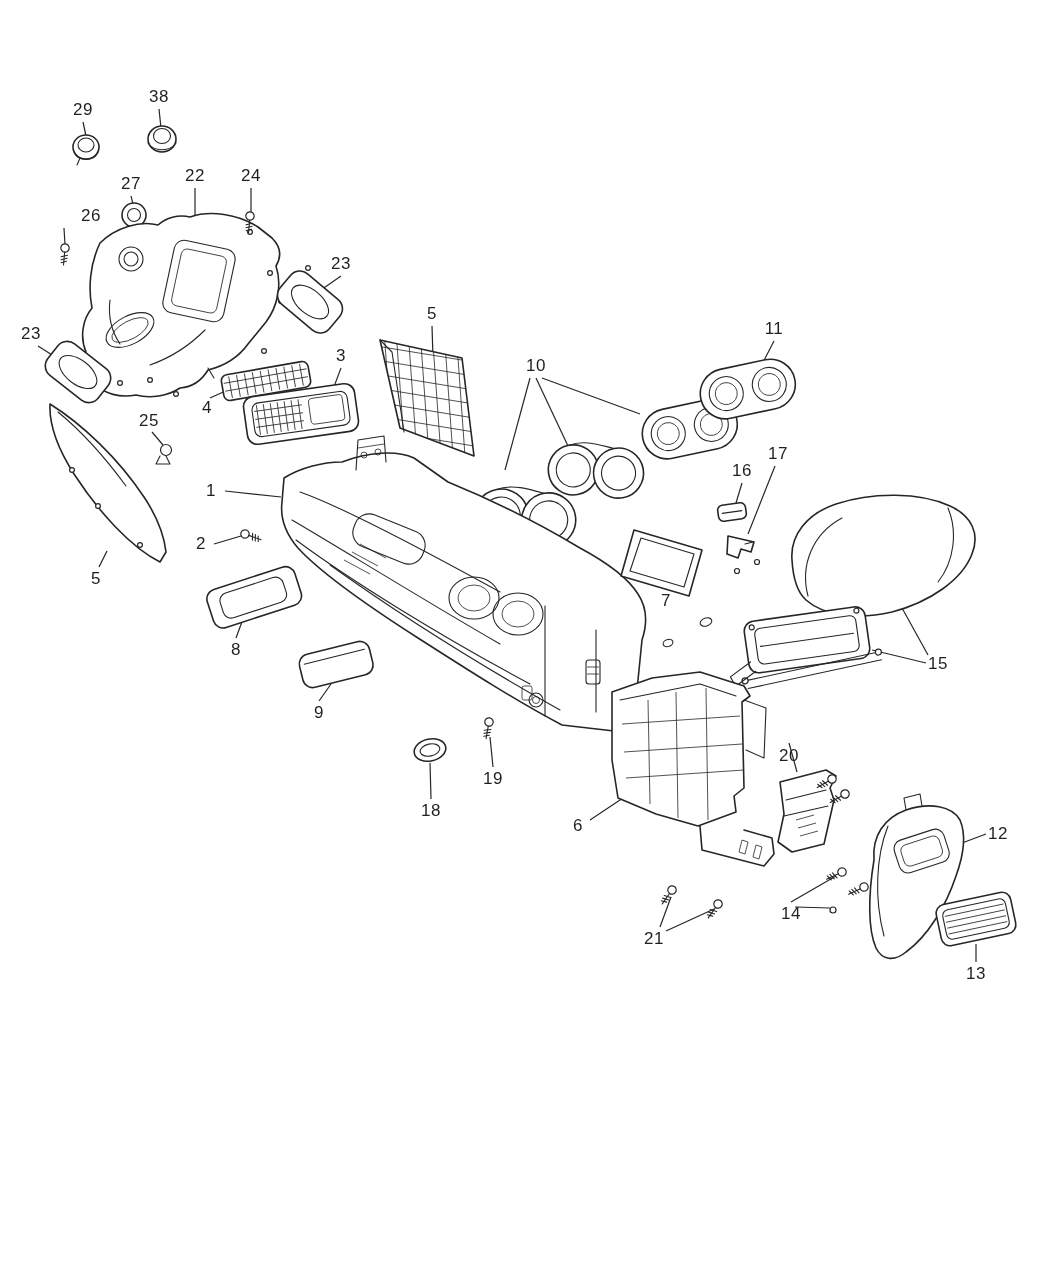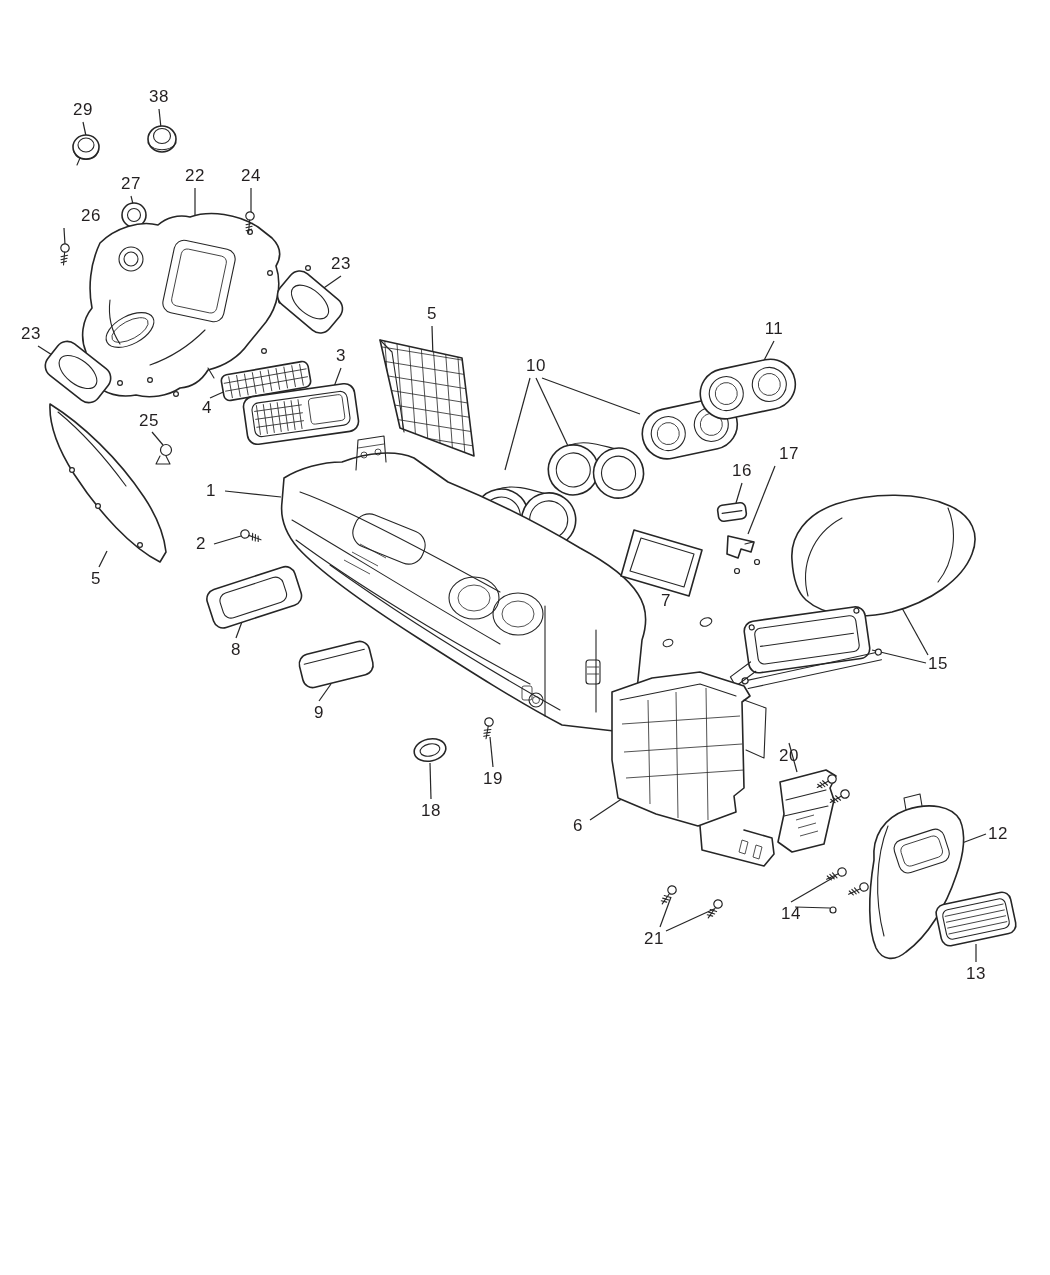--- a/index.html
+++ b/index.html
@@ -390,21 +390,21 @@
       <span class="callout" style="left: 64px; top: 216px; margin-left: 27px;">26</span>
       <span class="callout" style="left: 341px; top: 264px;">23</span>
       <span class="callout" style="left: 432px; top: 314px;">5</span>
       <span class="callout" style="left: 341px; top: 356px;">3</span>
       <span class="callout" style="left: 536px; top: 366px;">10</span>
       <span class="callout" style="left: 774px; top: 329px;">11</span>
       <span class="callout" style="left: 31px; top: 334px;">23</span>
       <span class="callout" style="left: 207px; top: 408px;">4</span>
       <span class="callout" style="left: 149px; top: 421px;">25</span>
       <span class="callout" style="left: 742px; top: 471px;">16</span>
-      <span class="callout" style="left: 778px; top: 454px; margin-left: 11px;">17</span>
+      <span class="callout" style="left: 778px; top: 454px;">17</span>
       <span class="callout" style="left: 211px; top: 491px;">1</span>
       <span class="callout" style="left: 201px; top: 544px;">2</span>
       <span class="callout" style="left: 96px; top: 579px;">5</span>
       <span class="callout" style="left: 666px; top: 601px;">7</span>
       <span class="callout" style="left: 236px; top: 650px;">8</span>
       <span class="callout" style="left: 938px; top: 664px;">15</span>
       <span class="callout" style="left: 319px; top: 713px;">9</span>
       <span class="callout" style="left: 789px; top: 731px; margin-top: 25px;">20</span>
       <span class="callout" style="left: 493px; top: 779px; text-align: center;">19</span>
       <span class="callout" style="left: 431px; top: 811px;">18</span>

